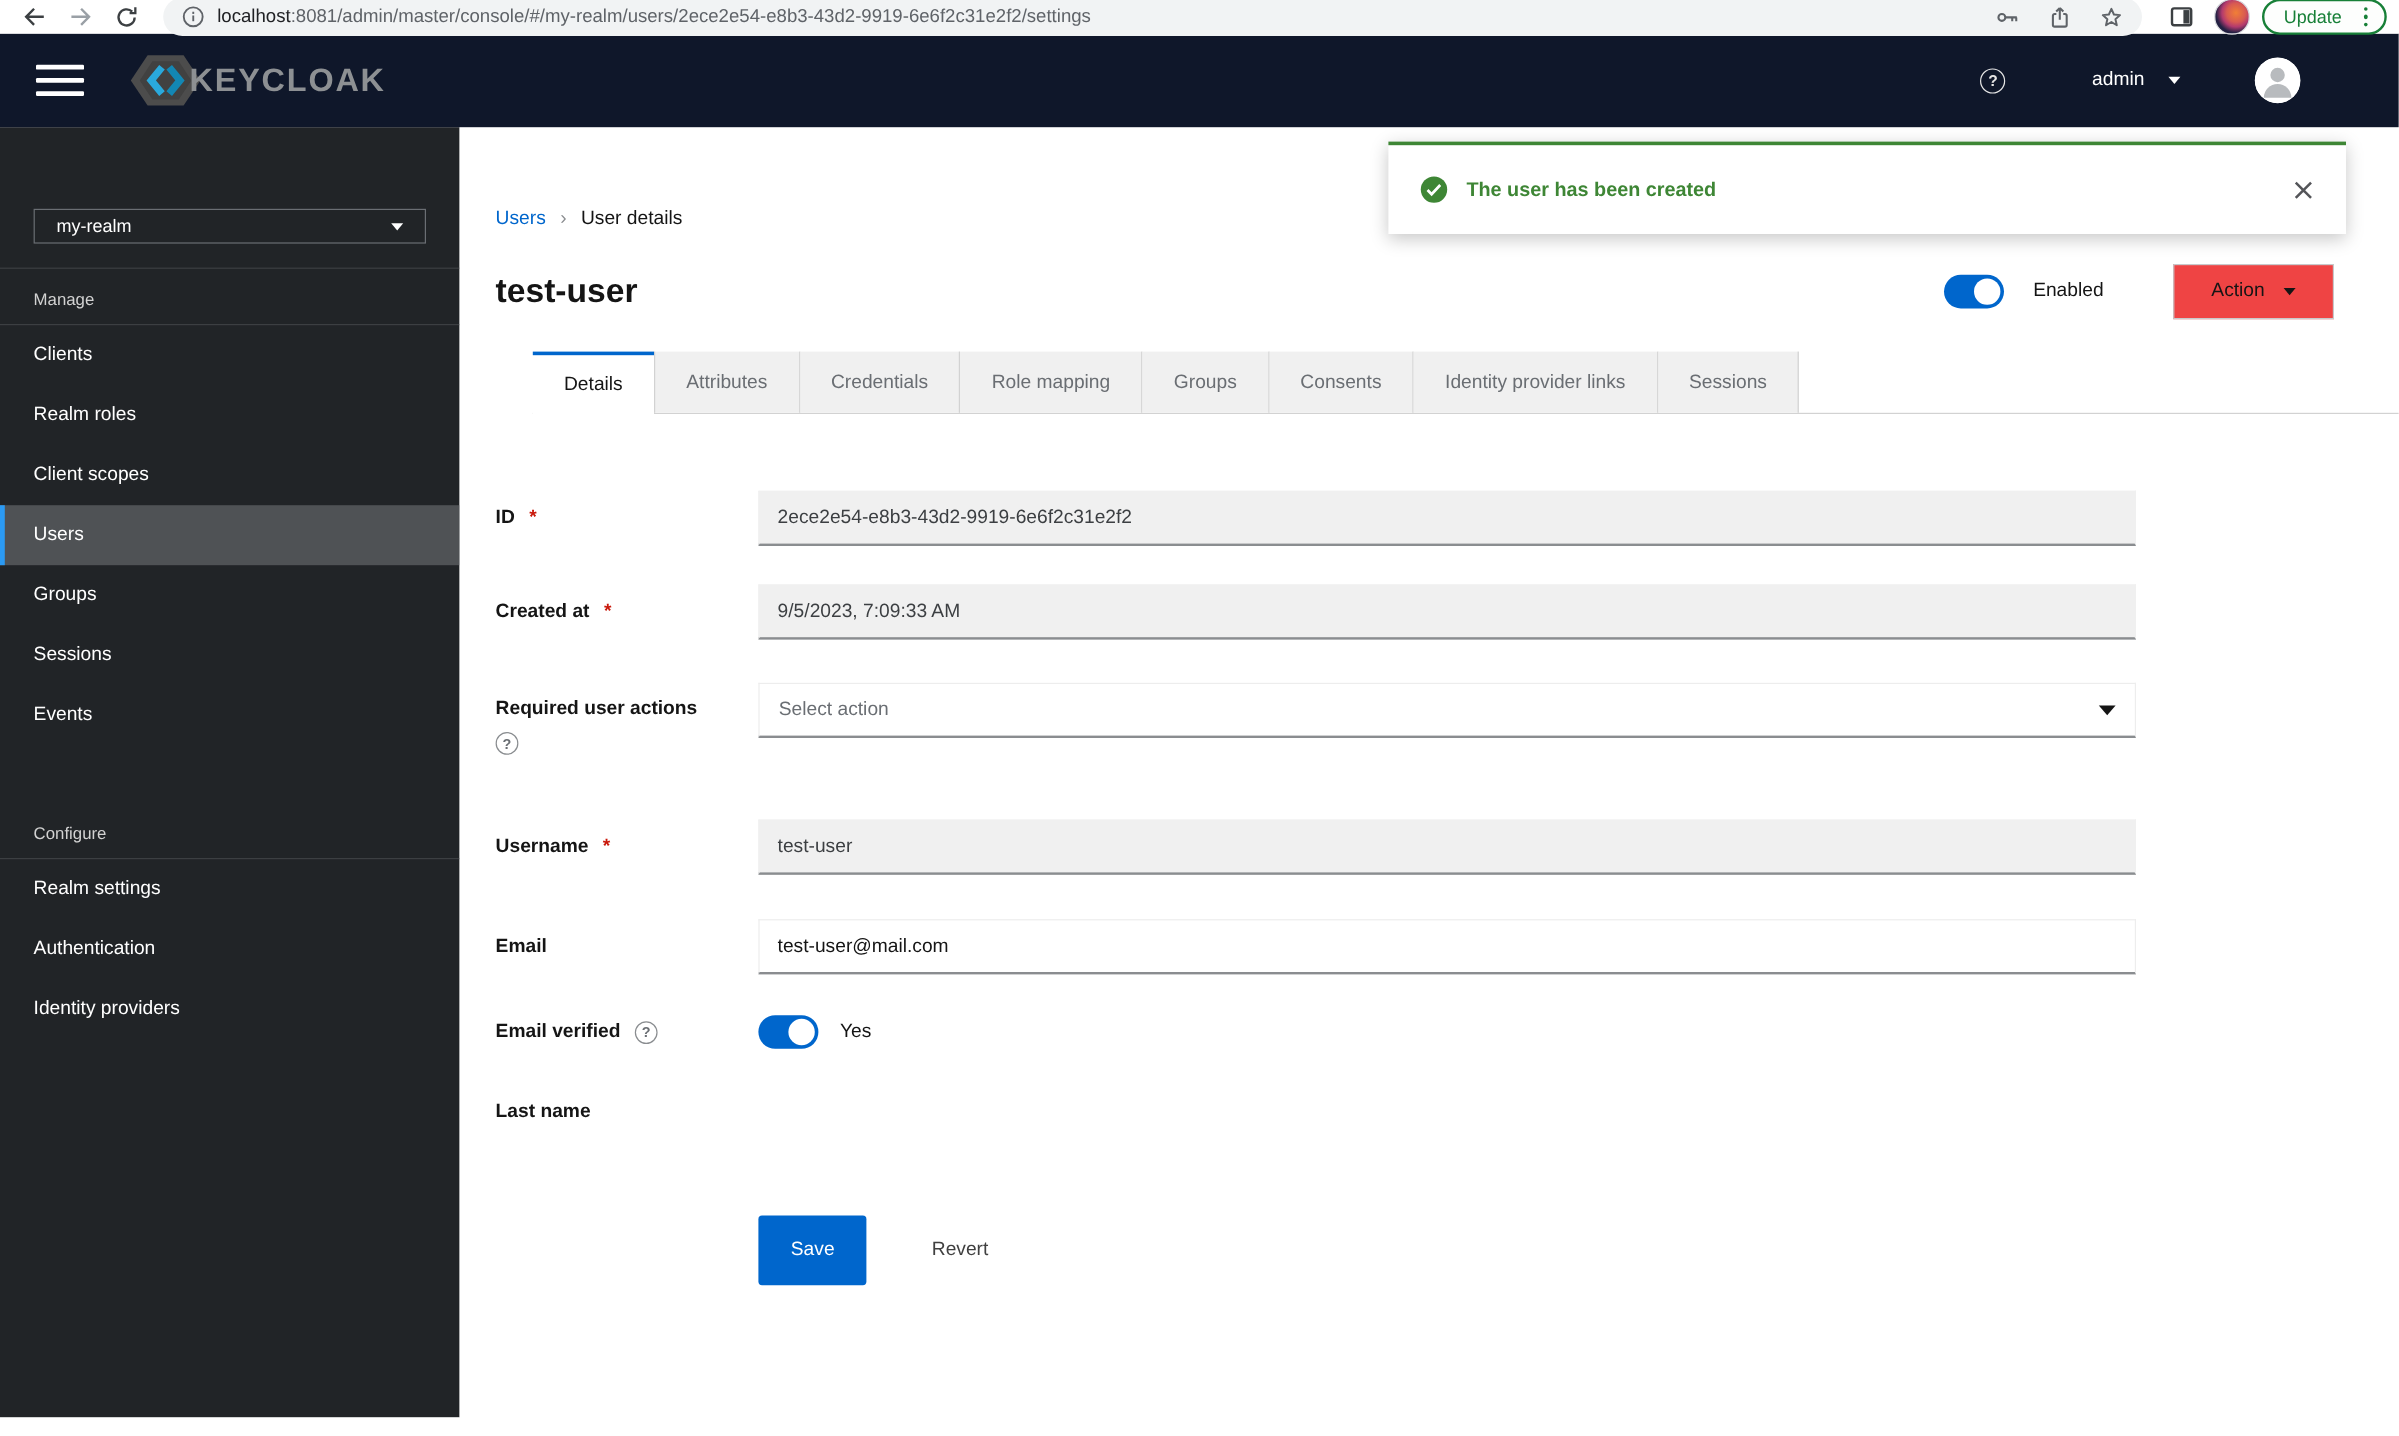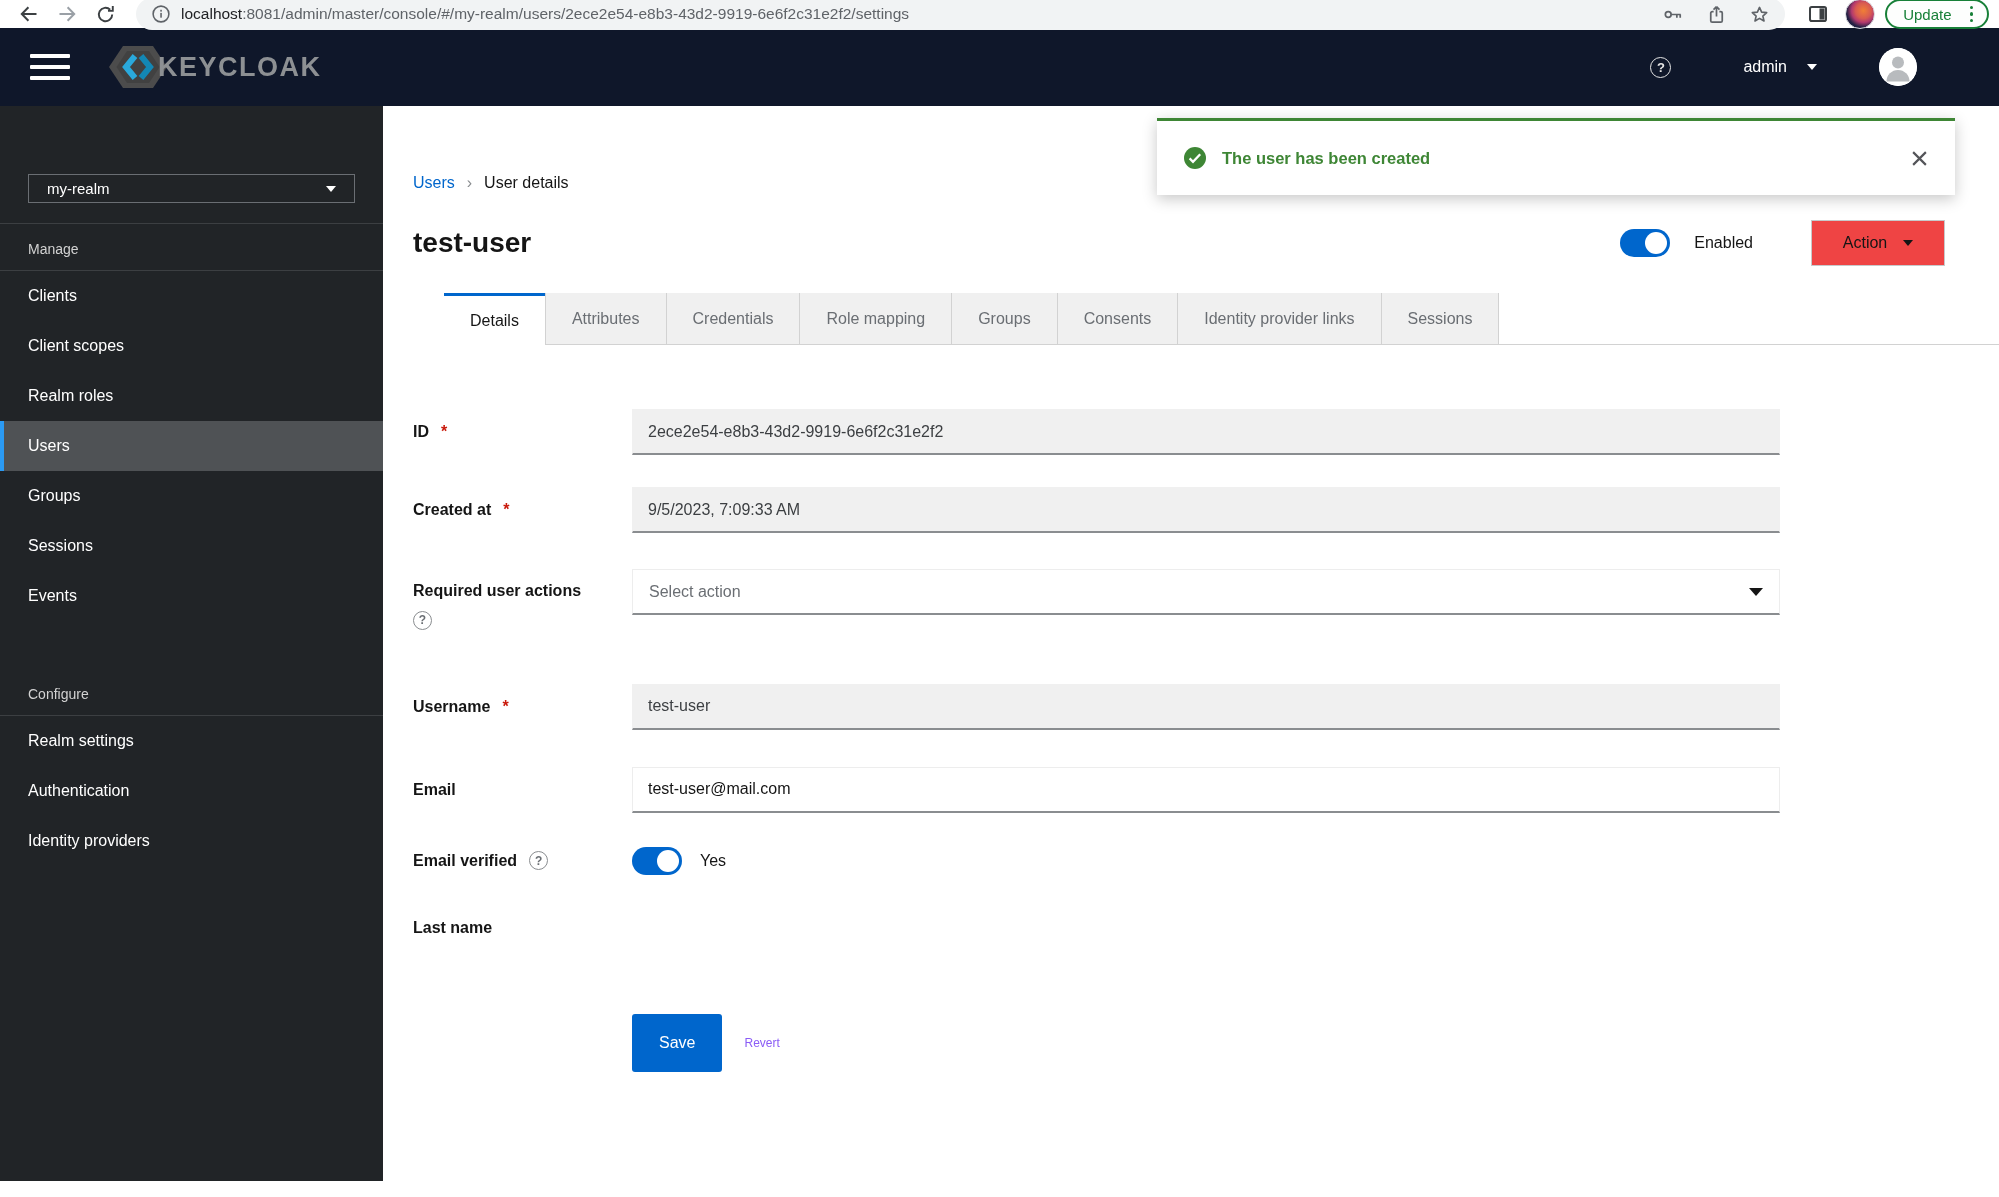--- a/index.html
+++ b/index.html
@@ -92,21 +92,21 @@
   .pf-select .caret { margin-left:auto; color:#151515; border-left-width:7px; border-right-width:7px; border-top-width:8px;}
   .help-icon { width:19px; height:19px; border:1px solid #8a8d90; border-radius:50%; color:#6a6e73; font-size:12px; font-weight:bold; display:inline-flex; align-items:center; justify-content:center; cursor:pointer;}
   .row-top { align-items:flex-start; margin-bottom:54px;}
   .row-top .label-col { padding-top:13px; }
   .label-help-below { margin-top:10px; }
   .row-toggle { height:32px; margin-bottom:42px; }
   .toggle-state { font-size:16px; color:#151515; margin-left:18px; }
   .row-mb36 { margin-bottom:36px; } .row-mb37 { margin-bottom:37px; } .row-mb34 { margin-bottom:34px; }
   .buttons-row { margin-top:77px; margin-left:219px; display:flex; align-items:center; }
   .save-btn { height:58px; padding:0 27px; background:#0066cc; color:#fff; font-size:16px; border:none; border-radius:3px; cursor:pointer; font-family:"Liberation Sans",sans-serif;}
-  .revert-link { margin-left:22px; color:#8b5cf6; font-size:12px; cursor:pointer; }
+  .revert-link { margin-left:54px; color:#404040; font-size:16px; cursor:pointer; }
 </style>
 </head>
 <body>
 
 <div class="browser-bar">
   <div class="nav-btn">
     <svg width="24" height="24" viewBox="0 0 24 24">
         <path d="M19.5 12H5.8M11.4 5.3L4.8 12l6.6 6.7" stroke="#3c4043" stroke-width="2" fill="none"></path>
       </svg>
   </div>
@@ -211,22 +211,22 @@
 
   <div class="sidebar">
     <div class="realm-box">
       <span>my-realm</span>
       <span class="caret"></span>
     </div>
     <div class="nav">
       <div class="nav-section first">
         <div class="nav-section-title">Manage</div>
         <div class="nav-item">Clients</div>
+        <div class="nav-item">Realm roles</div>
         <div class="nav-item">Client scopes</div>
-        <div class="nav-item">Realm roles</div>
         <div class="nav-item active">Users</div>
         <div class="nav-item">Groups</div>
         <div class="nav-item">Sessions</div>
         <div class="nav-item">Events</div>
       </div>
       <div class="nav-section">
         <div class="nav-section-title">Configure</div>
         <div class="nav-item">Realm settings</div>
         <div class="nav-item">Authentication</div>
         <div class="nav-item">Identity providers</div>

